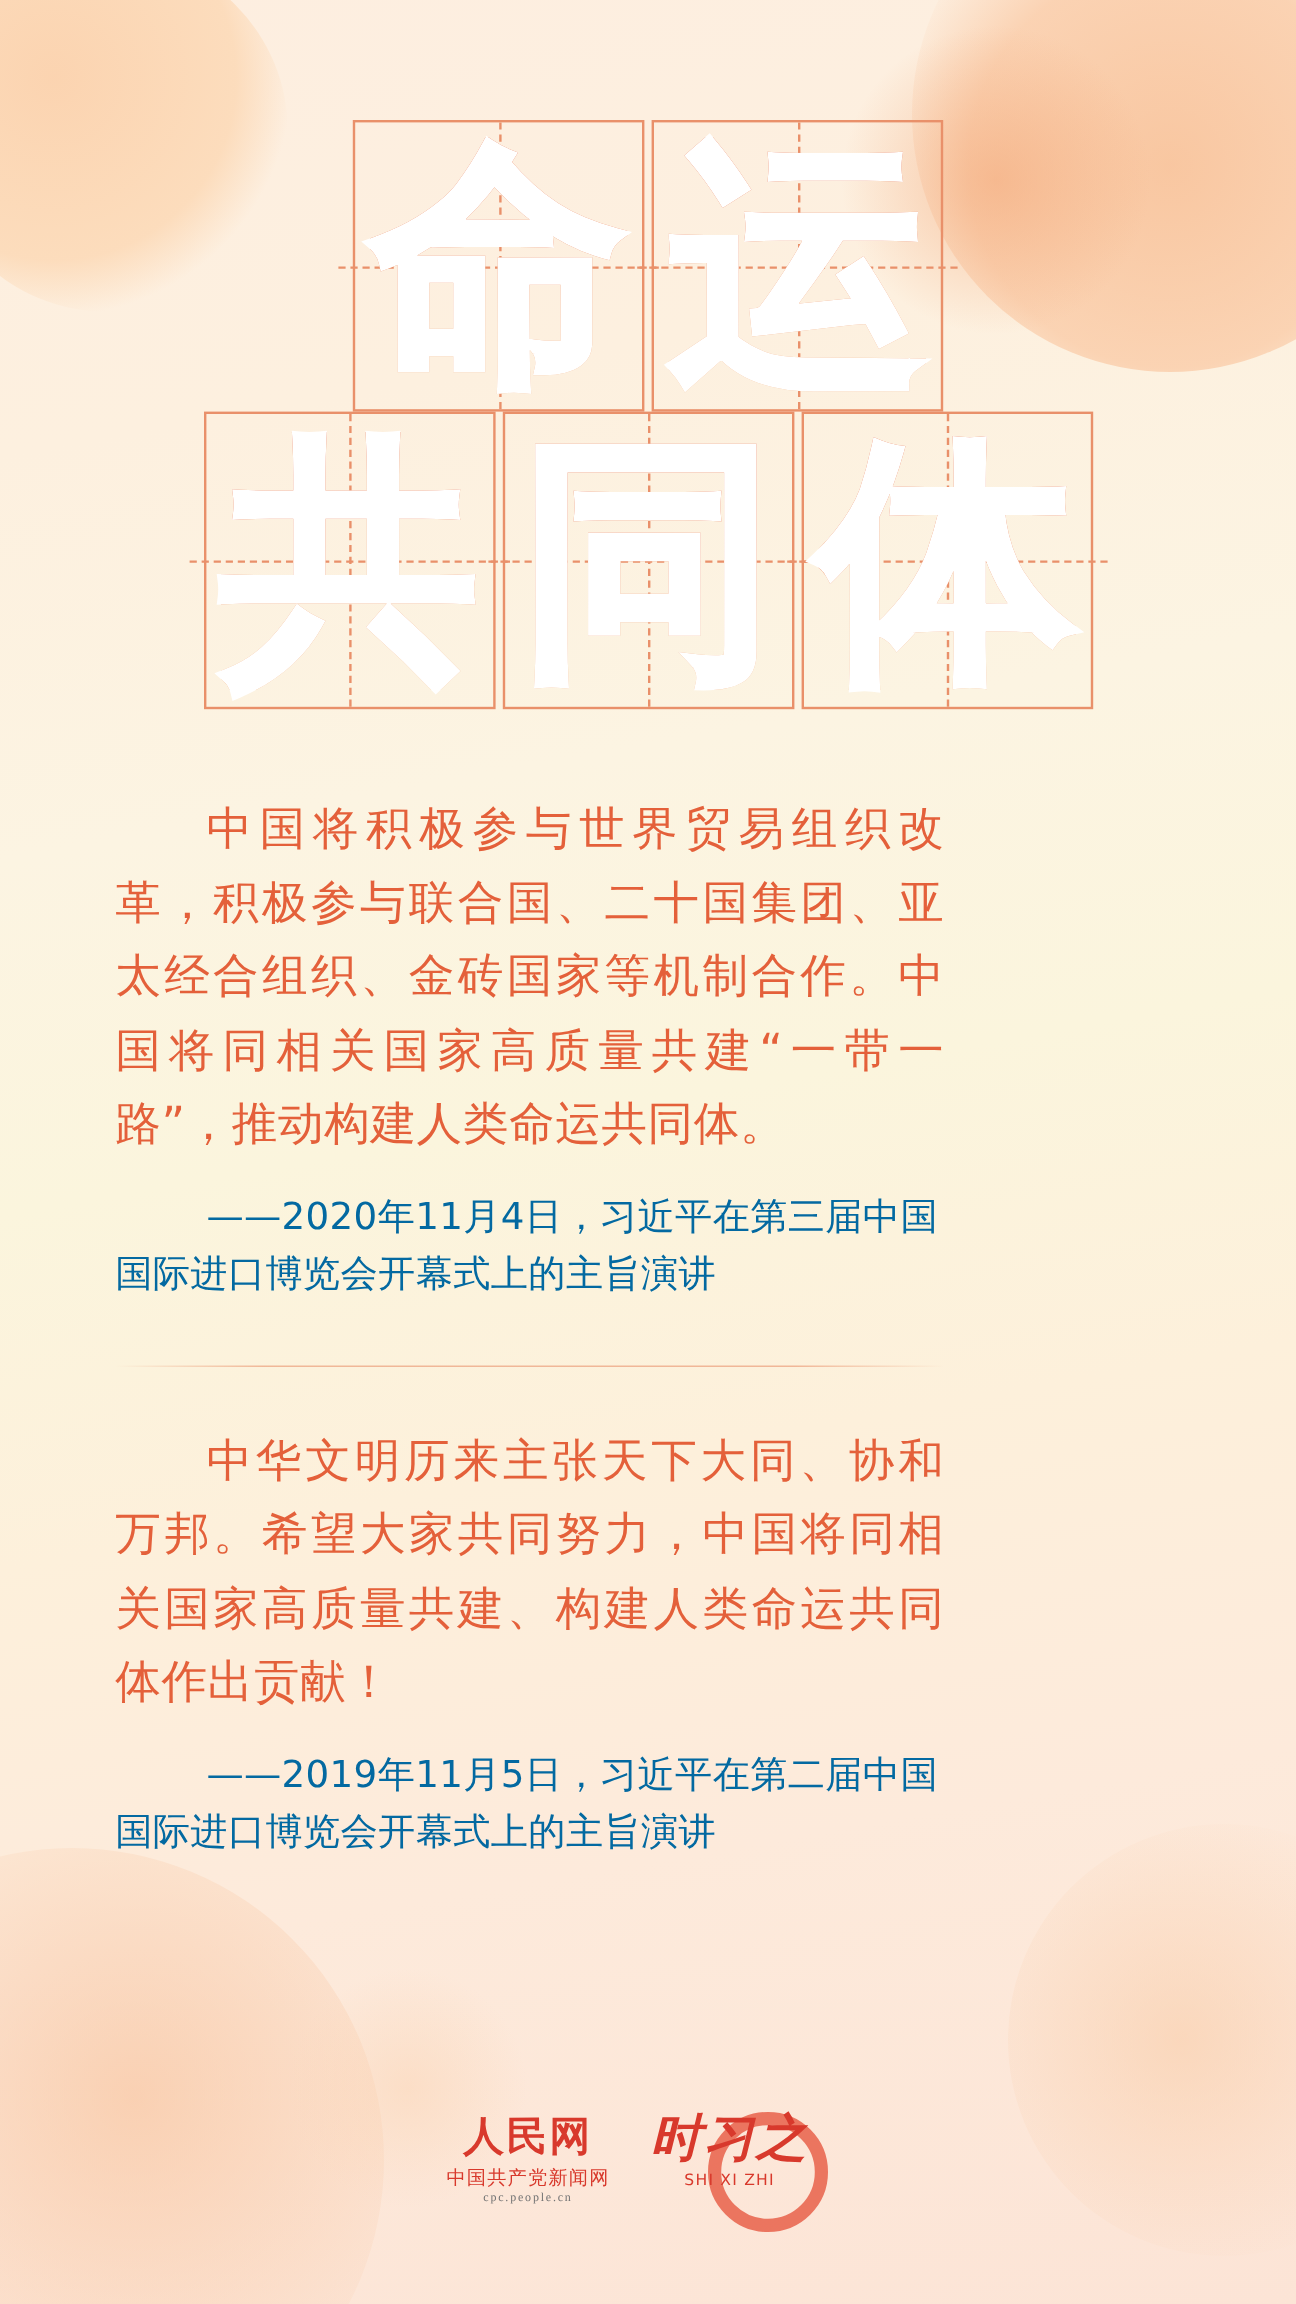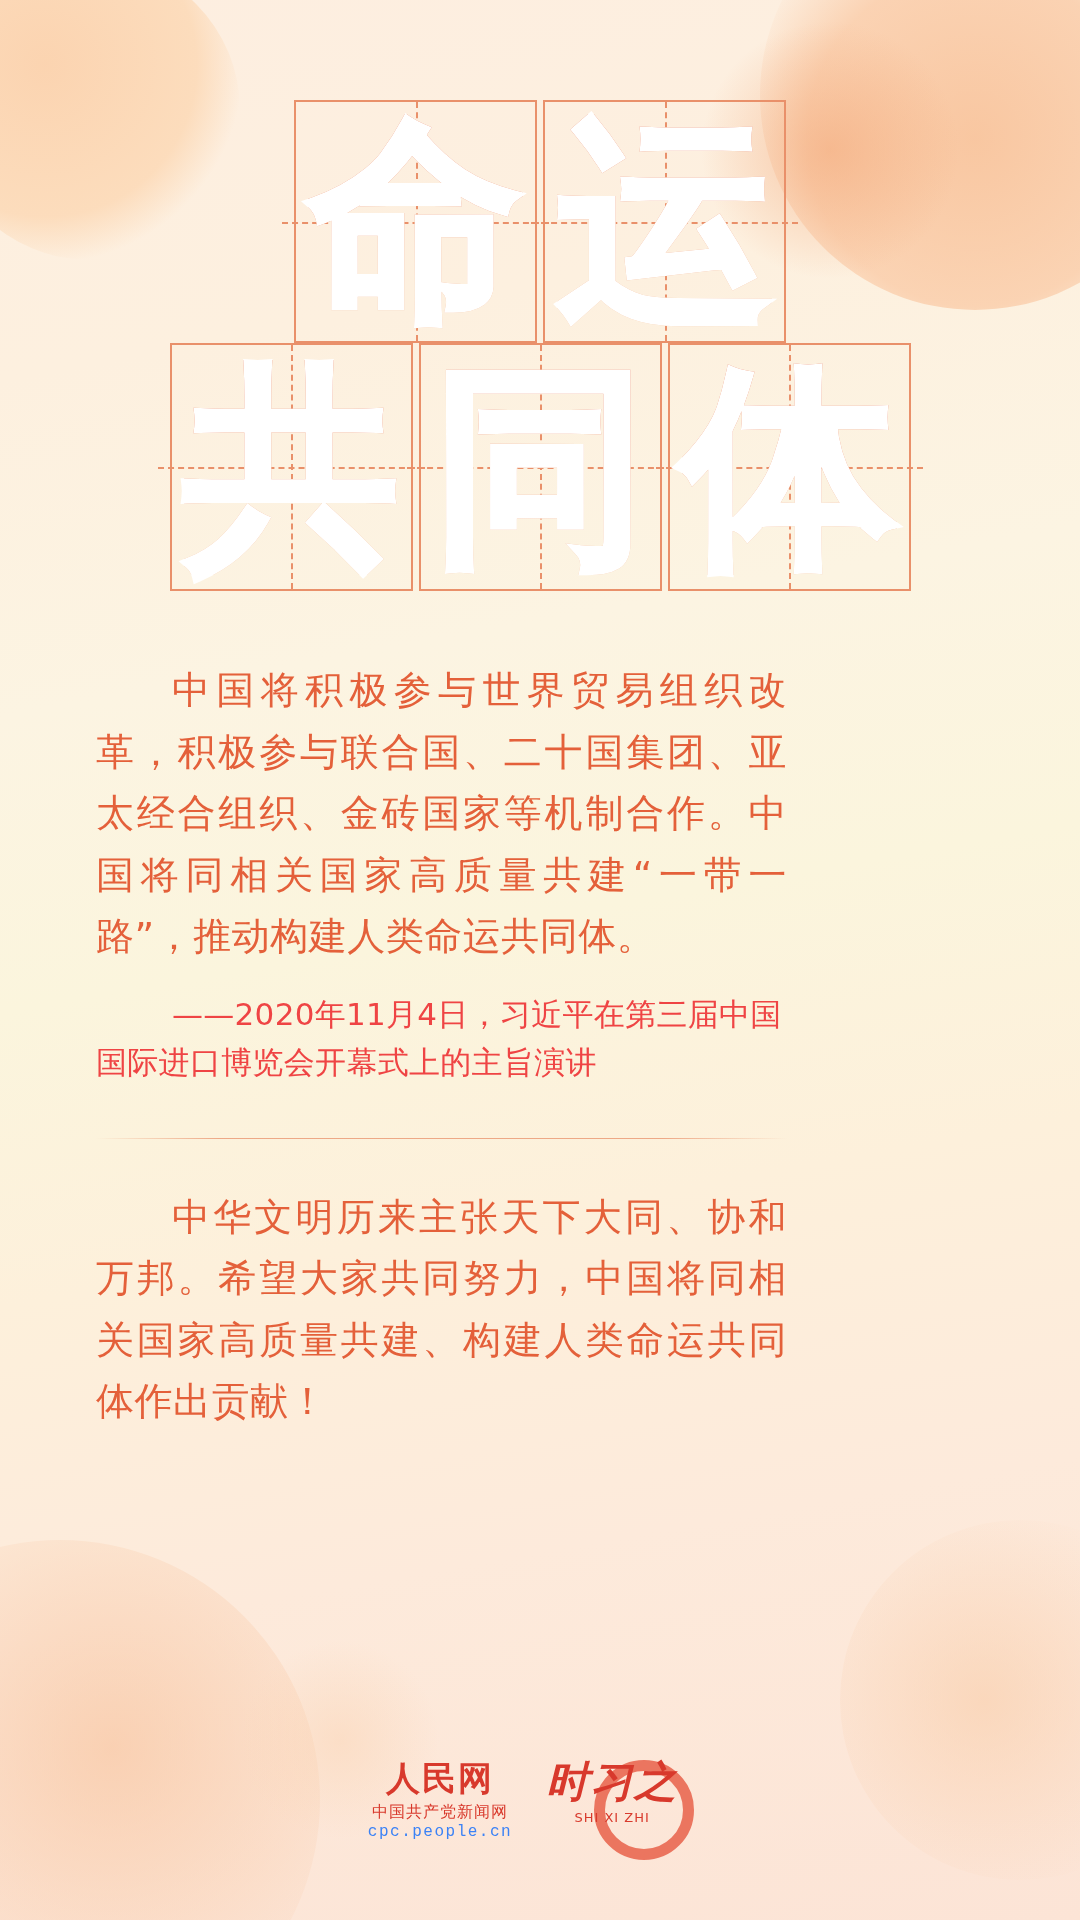--- a/index.html
+++ b/index.html
@@ -152,21 +152,21 @@
     color: #e4603a;
     text-indent: 76px;
     text-align: justify;
     letter-spacing: 0.5px;
   }
   .quote-source {
     margin-top: 22px;
     font-family: "DejaVu Sans", sans-serif;
     font-size: 31px;
     line-height: 1.55;
-    color: #ef4444;
+    color: #0369a1;
     text-indent: 76px;
     letter-spacing: 0.3px;
   }
   .divider {
     margin: 52px 96px 48px 96px;
     height: 1px;
     background: linear-gradient(90deg, rgba(233,144,106,0) 0%, rgba(233,144,106,.75) 18%, rgba(233,144,106,.75) 82%, rgba(233,144,106,0) 100%);
   }
 
   
@@ -194,23 +194,23 @@
   }
   .brand-sub {
     margin-top: 9px;
     font-family: "DejaVu Sans", sans-serif;
     font-size: 16px;
     color: #d8392c;
     letter-spacing: 1px;
   }
   .brand-url {
     margin-top: 4px;
-    font-family: Liberation Mono, monospace;
-    font-size: 16px;
-    color: #3b82f6;
+    font-family: Liberation Serif, serif;
+    font-size: 10px;
+    color: #737373;
     letter-spacing: 1.5px;
   }
   .brand-right {
     position: relative;
     display: flex;
     flex-direction: column;
     align-items: center;
     height: 92px;
     width: 200px;
   }
@@ -284,20 +284,21 @@
 
     <div class="quote-block">
       <div class="quote-text">中国将积极参与世界贸易组织改革，积极参与联合国、二十国集团、亚太经合组织、金砖国家等机制合作。中国将同相关国家高质量共建“一带一路”，推动构建人类命运共同体。</div>
       <div class="quote-source">——2020年11月4日，习近平在第三届中国国际进口博览会开幕式上的主旨演讲</div>
     </div>
 
     <div class="divider"></div>
 
     <div class="quote-block">
       <div class="quote-text">中华文明历来主张天下大同、协和万邦。希望大家共同努力，中国将同相关国家高质量共建、构建人类命运共同体作出贡献！</div>
+      <div class="quote-source">——2019年11月5日，习近平在第二届中国国际进口博览会开幕式上的主旨演讲</div>
     </div>
 
   </div>
 
   <div class="footer">
     <div class="brand-left">
       <div class="brand-name">人民网</div>
       <div class="brand-sub">中国共产党新闻网</div>
       <div class="brand-url">cpc.people.cn</div>
     </div>

